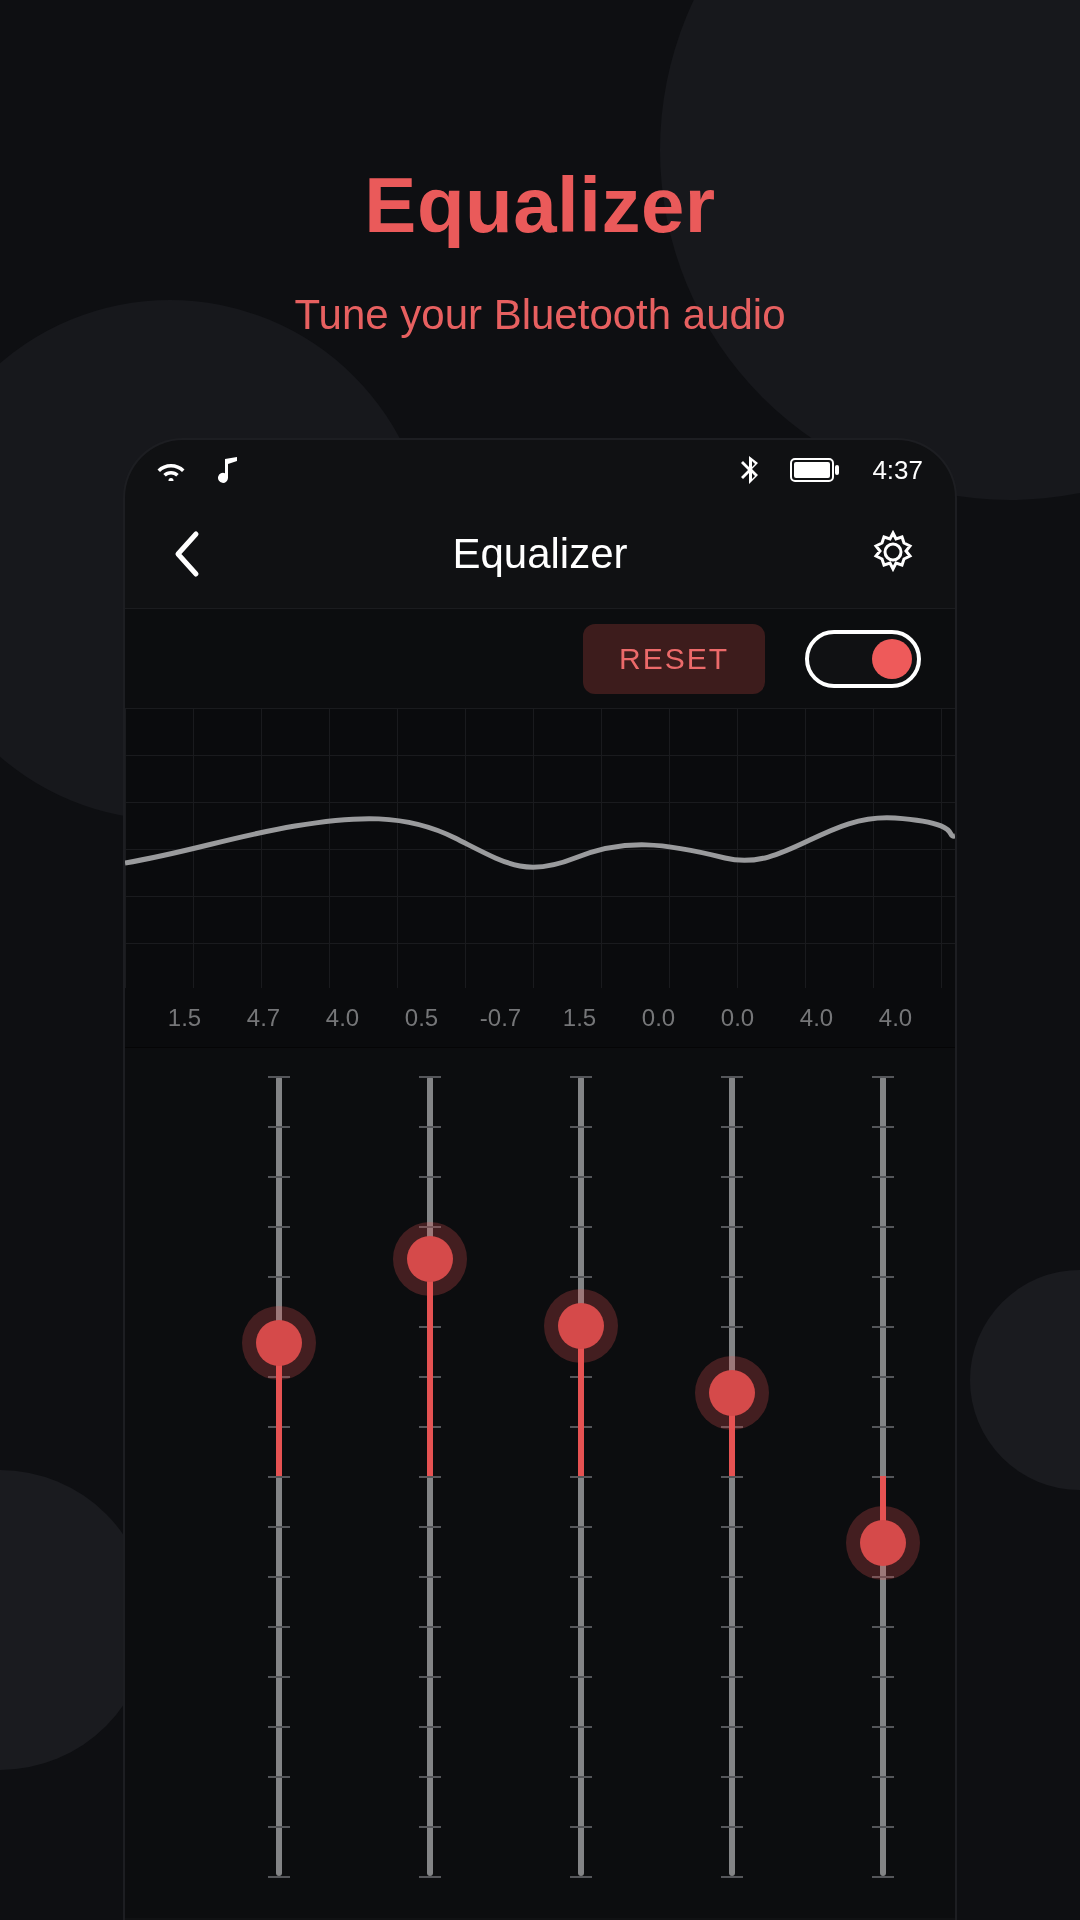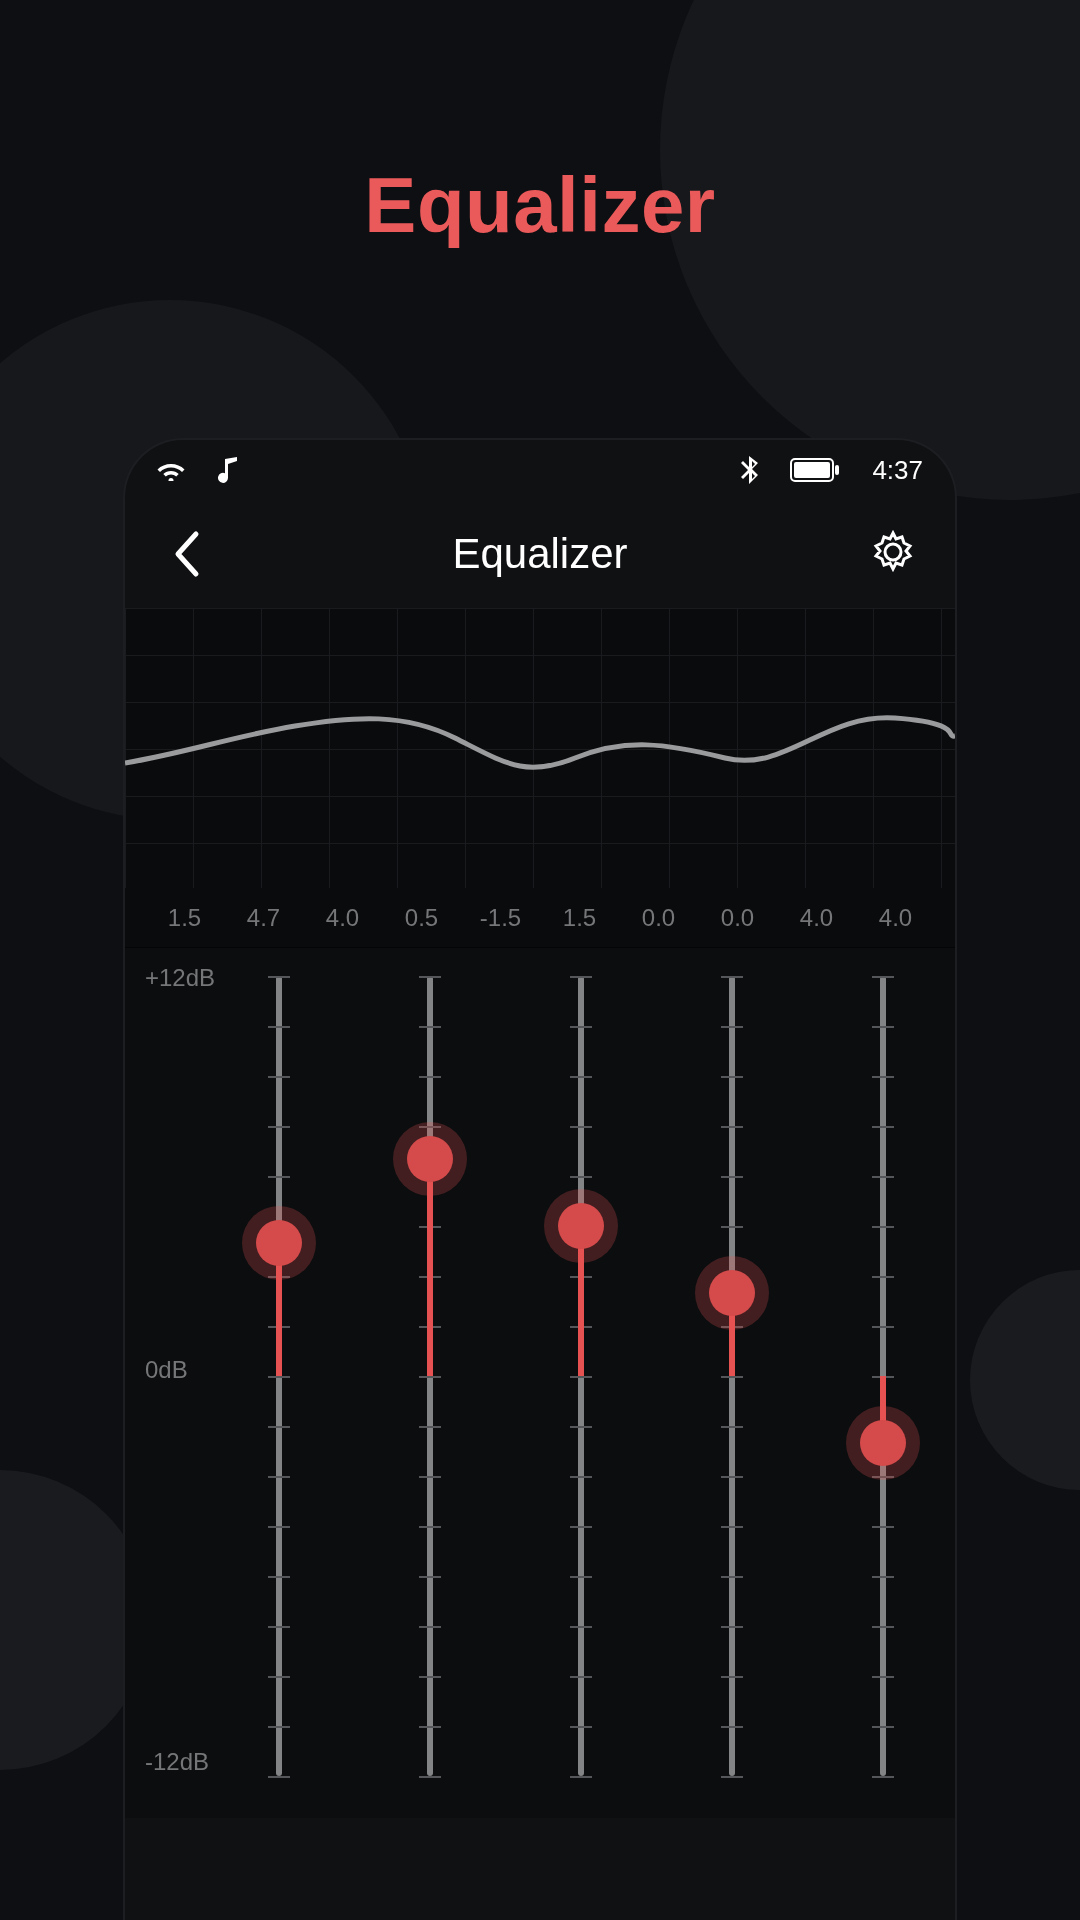--- a/index.html
+++ b/index.html
@@ -151,20 +151,21 @@
 </head>
 <body>
 
 <div class="bg-blob blob1"></div>
 <div class="bg-blob blob2"></div>
 <div class="bg-blob blob3"></div>
 <div class="bg-blob blob4"></div>
 
 <div class="hero">
   <h1>Equalizer</h1>
+  <p>Tune your Bluetooth audio</p>
 </div>
 
 <div class="phone">
 
   <div class="status">
     <div class="left">
       <span>
         <svg width="28" height="22" viewBox="0 0 28 22">
             <path fill="#fff" d="M14 19a2.5 2.5 0 100 5 2.5 2.5 0 000-5zm0-7c-3 0-5.7 1.2-7.7 3.1l2.5 2.5C10.2 16.2 12 15.5 14 15.5s3.8.7 5.2 2.1l2.5-2.5C19.7 13.2 17 12 14 12zm0-7C8.8 5 4 7 .5 10.4l2.5 2.5C5.9 10.1 9.8 8.5 14 8.5s8.1 1.6 11 4.4l2.5-2.5C24 7 19.2 5 14 5z"></path>
           </svg>
@@ -201,47 +202,48 @@
     <div class="title">Equalizer</div>
     <div class="icon-btn">
       <span>
         <svg width="46" height="46" viewBox="0 0 46 46">
             <path fill="none" stroke="#fff" stroke-width="3" d="M23 15a8 8 0 100 16 8 8 0 000-16zm0-11l3 6 6-2 2 6 6 3-4 5 4 5-6 3-2 6-6-2-3 6-3-6-6 2-2-6-6-3 4-5-4-5 6-3 2-6 6 2 3-6z"></path>
           </svg>
       </span>
     </div>
   </div>
 
+  <div class="controls-row">
+    <button class="reset-btn">RESET</button>
+    <div class="toggle">
+      <div class="knob"></div>
+    </div>
+  </div>
 
   <div class="graph">
     <div class="graph-grid"></div>
     <svg viewBox="0 0 830 280" preserveAspectRatio="none">
       <path d="M0 155 C 60 145, 110 128, 170 118 S 280 105, 330 130 S 400 170, 450 150 S 540 135, 600 150 S 700 105, 770 110 S 820 130, 830 128" fill="none" stroke="#9a9b9d" stroke-width="5"></path>
     </svg>
   </div>
 
   <div class="band-values" id="band-values">
       <span>1.5</span>
       <span>4.7</span>
       <span>4.0</span>
       <span>0.5</span>
-      <span>-1.5</span>
+      <span>-0.7</span>
       <span>1.5</span>
       <span>0.0</span>
       <span>0.0</span>
       <span>4.0</span>
       <span>4.0</span>
     </div>
 
   <div class="sliders-wrap">
-    <div class="db-labels">
-      <span class="db-top">+12dB</span>
-      <span class="db-mid">0dB</span>
-      <span class="db-bot">-12dB</span>
-    </div>
     <div class="slider-cols" id="slider-cols">
         <div class="slider">
           <div class="track"></div>
           <div class="ticks">
             <i style="top: 0%;"></i>
             <i style="top: 6.25%;"></i>
             <i style="top: 12.5%;"></i>
             <i style="top: 18.75%;"></i>
             <i style="top: 25%;"></i>
             <i style="top: 31.25%;"></i>

